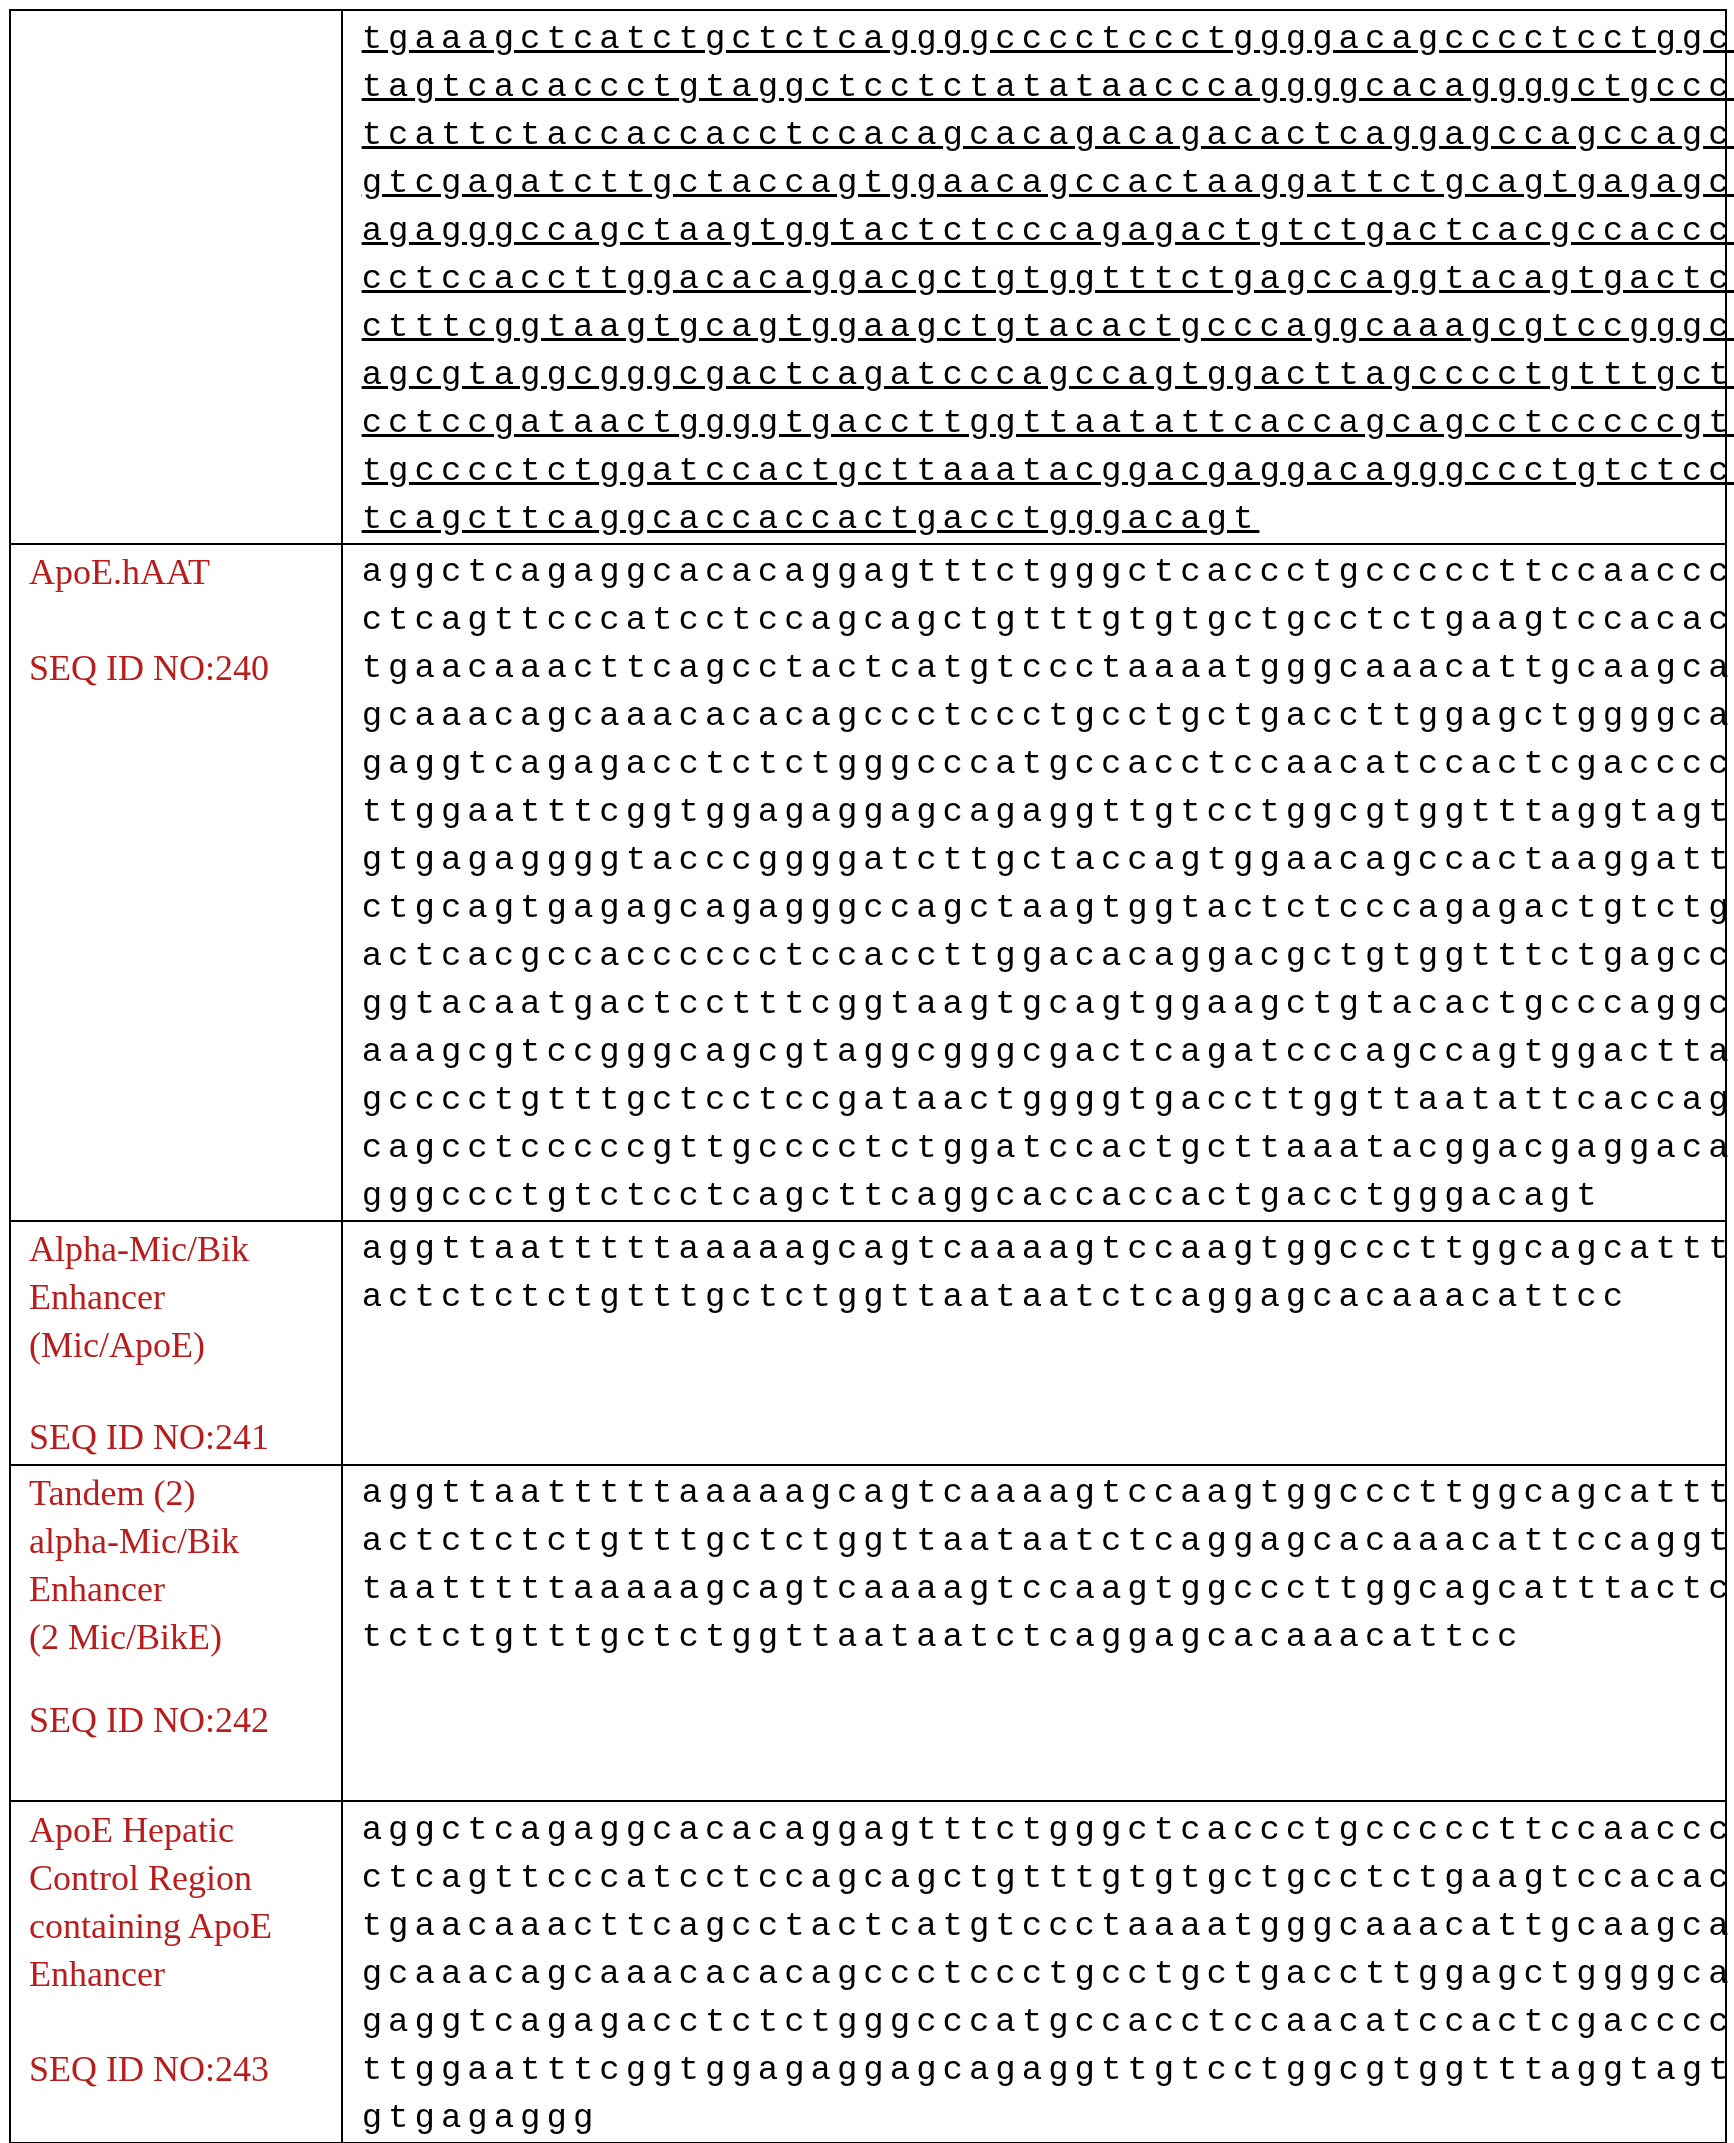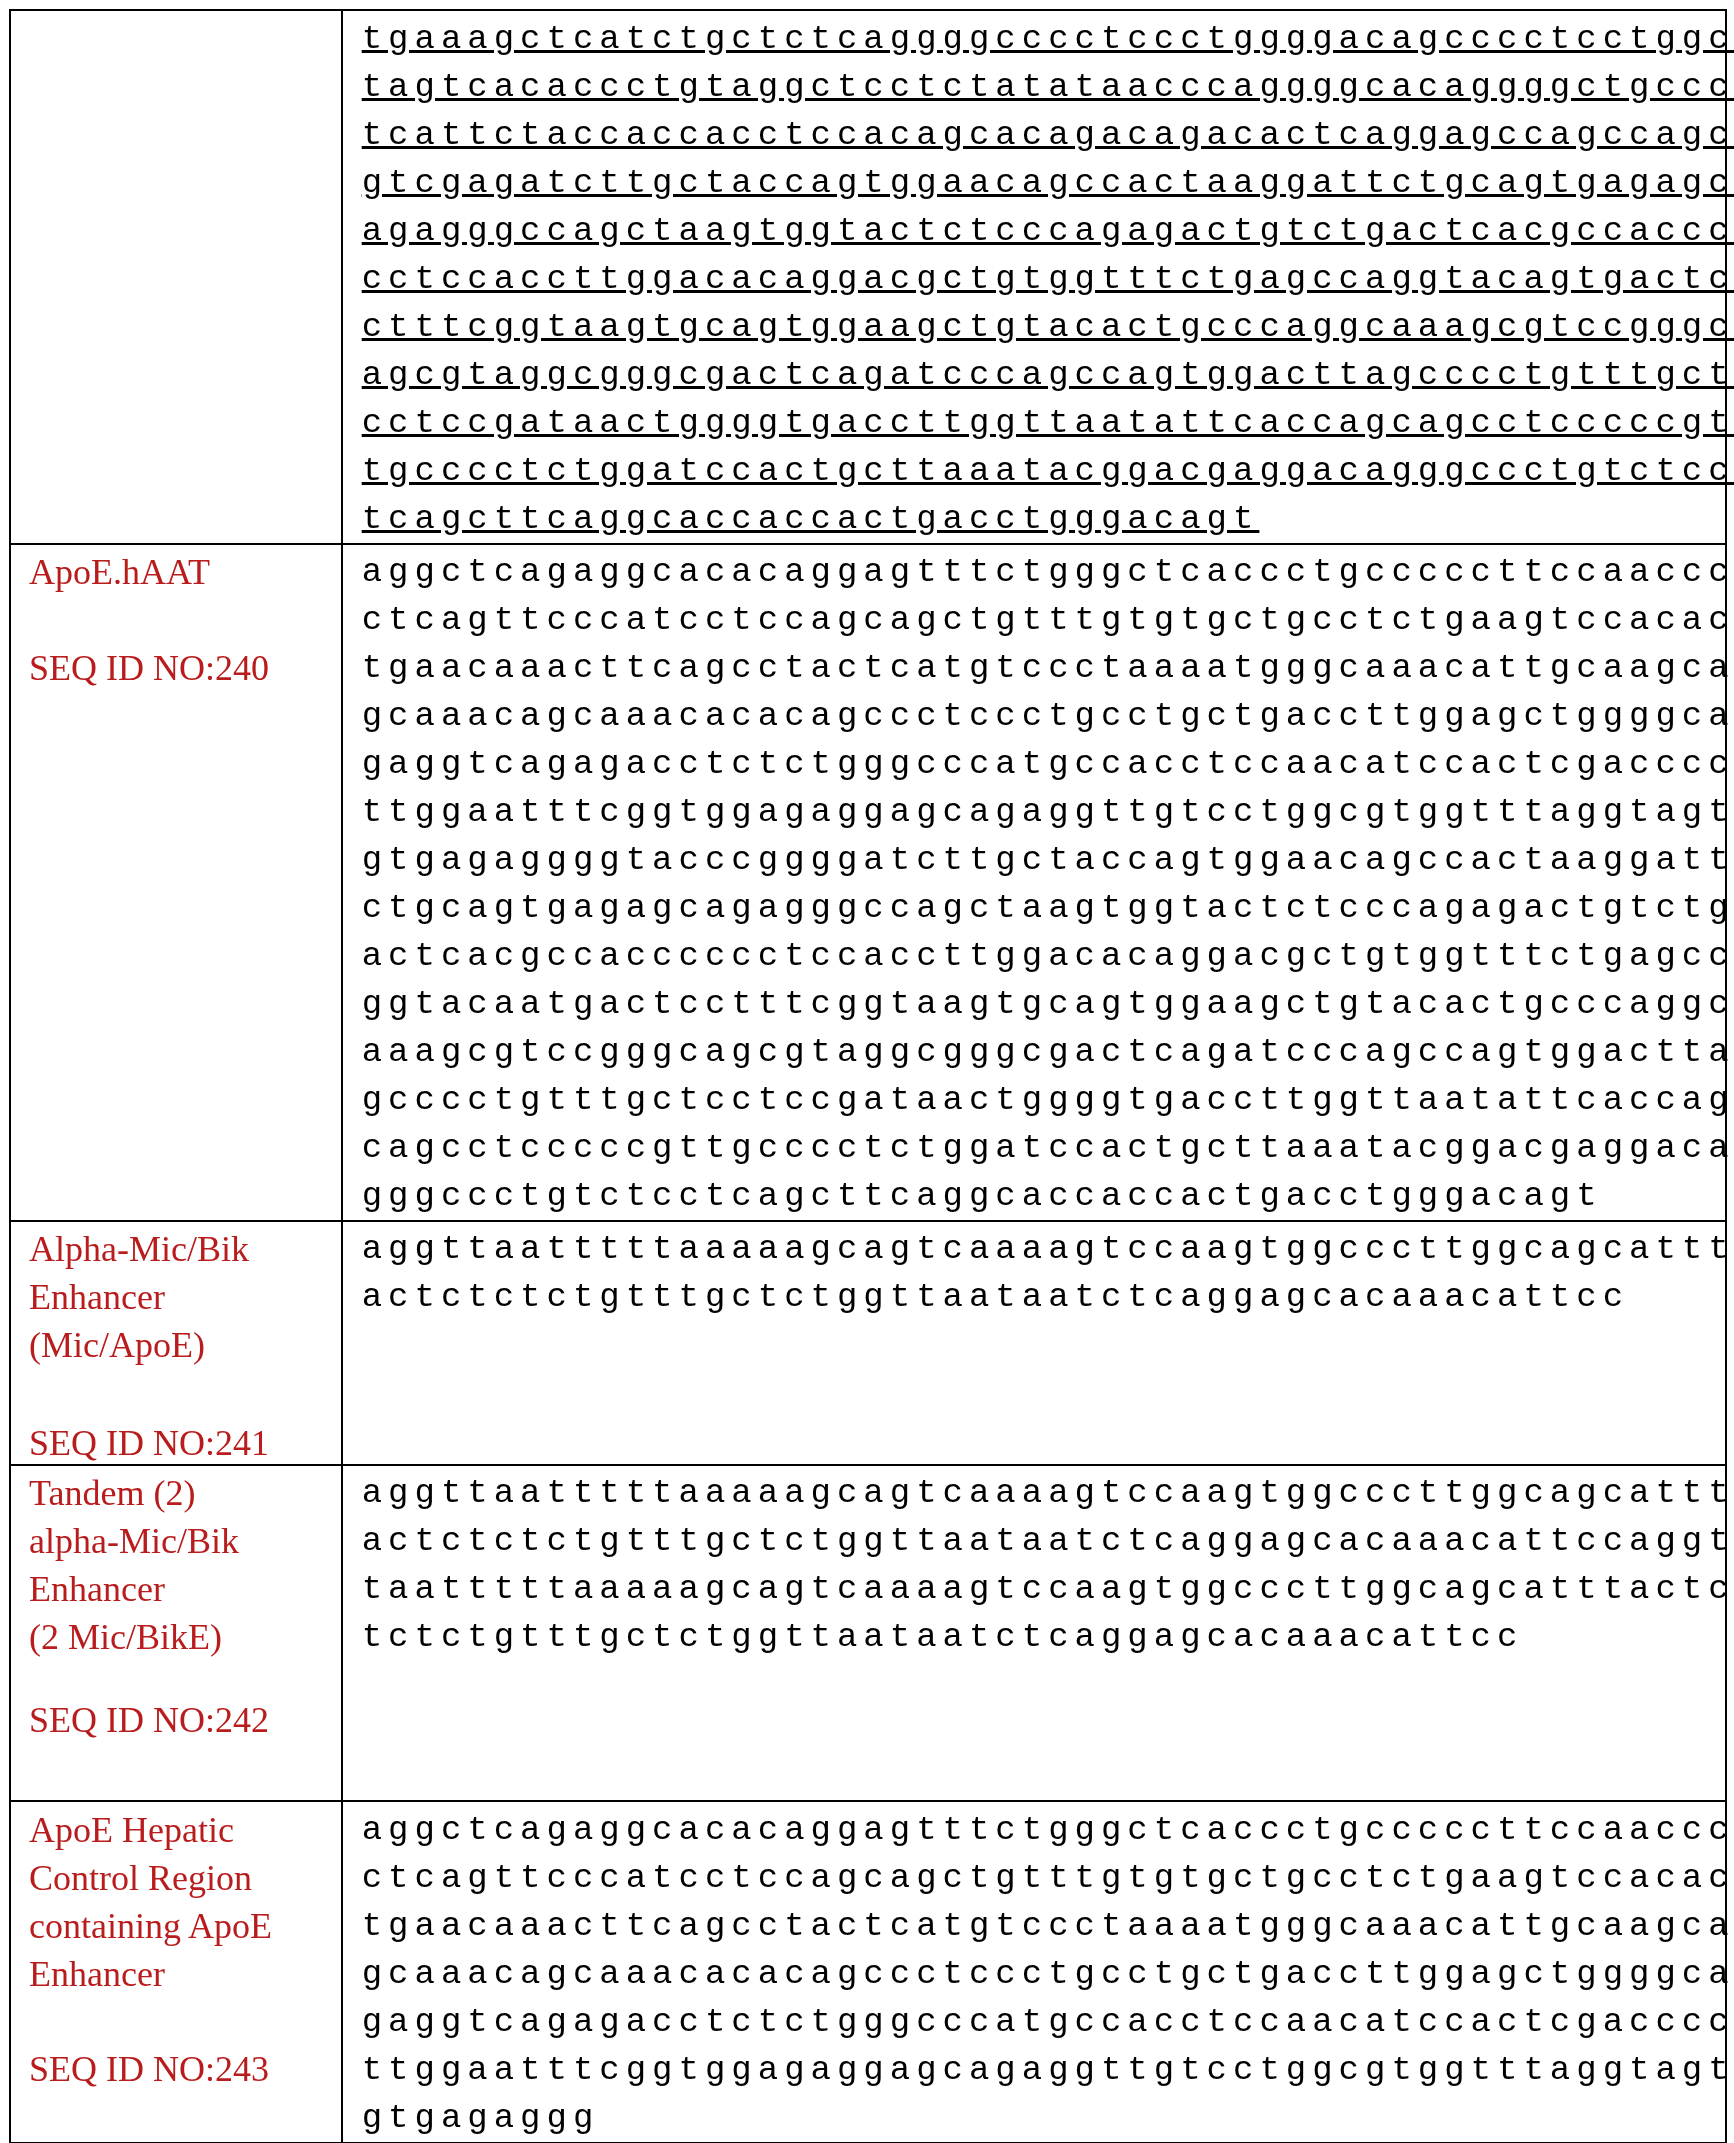--- a/index.html
+++ b/index.html
@@ -82,21 +82,21 @@
           <span class="seq-line">gcccctgtttgctcctccgataactggggtgaccttggttaatattcaccag</span>
           <span class="seq-line">cagcctcccccgttgcccctctggatccactgcttaaatacggacgaggaca</span>
           <span class="seq-line">gggccctgtctcctcagcttcaggcaccaccactgacctgggacagt</span>
         </td>
       </tr>
       <tr style="height: 244px;">
         <td class="label-cell" style="height: 238px;">
           <span class="label-line">Alpha-Mic/Bik</span>
           <span class="label-line">Enhancer</span>
           <span class="label-line">(Mic/ApoE)</span>
-          <span class="label-seqid" style="top: 197px;">SEQ ID NO:241</span>
+          <span class="label-seqid" style="top: 191px;">SEQ ID NO:241</span>
         </td>
         <td class="seq-cell">
           <span class="seq-line">aggttaatttttaaaaagcagtcaaaagtccaagtggcccttggcagcattt</span>
           <span class="seq-line">actctctctgtttgctctggttaataatctcaggagcacaaacattcc</span>
         </td>
       </tr>
       <tr style="height: 336px; margin-left: 13px;">
         <td class="label-cell" style="height: 331px;">
           <span class="label-line">Tandem (2)</span>
           <span class="label-line">alpha-Mic/Bik</span>

